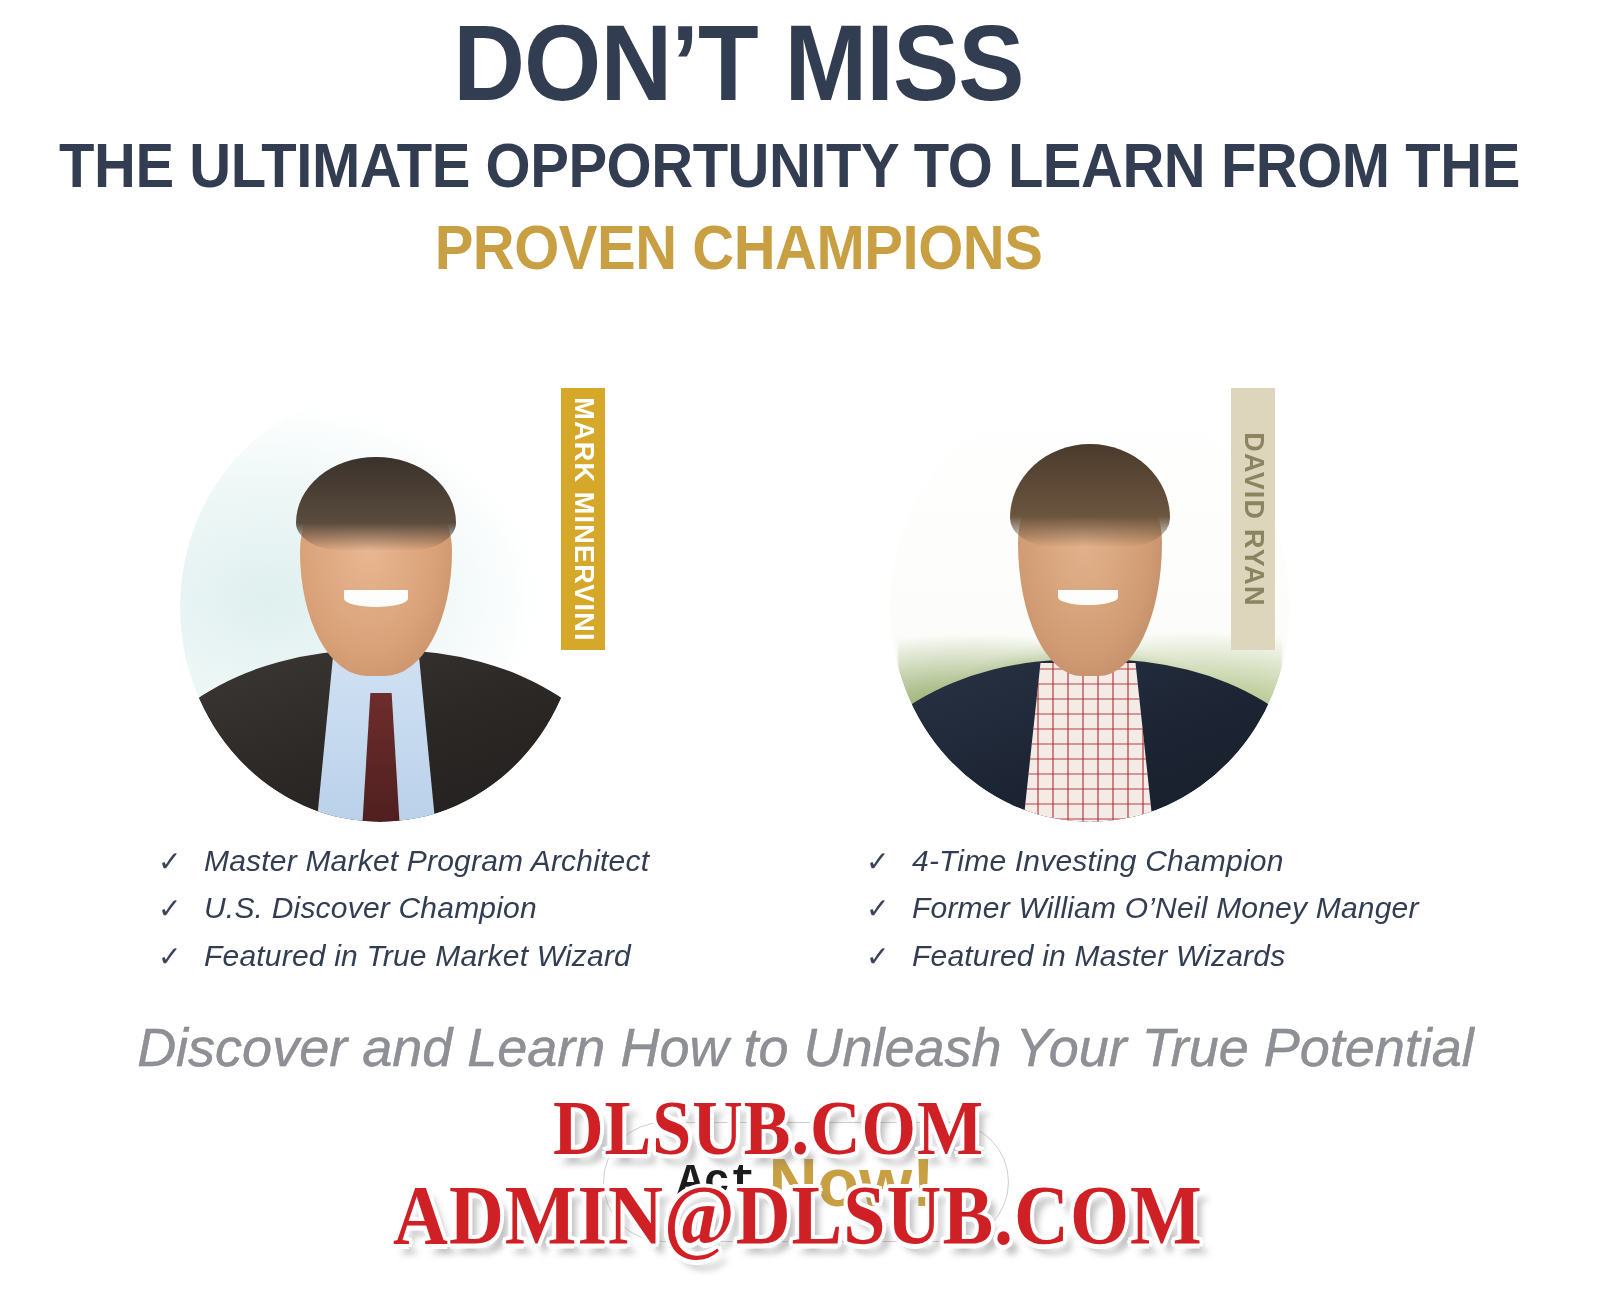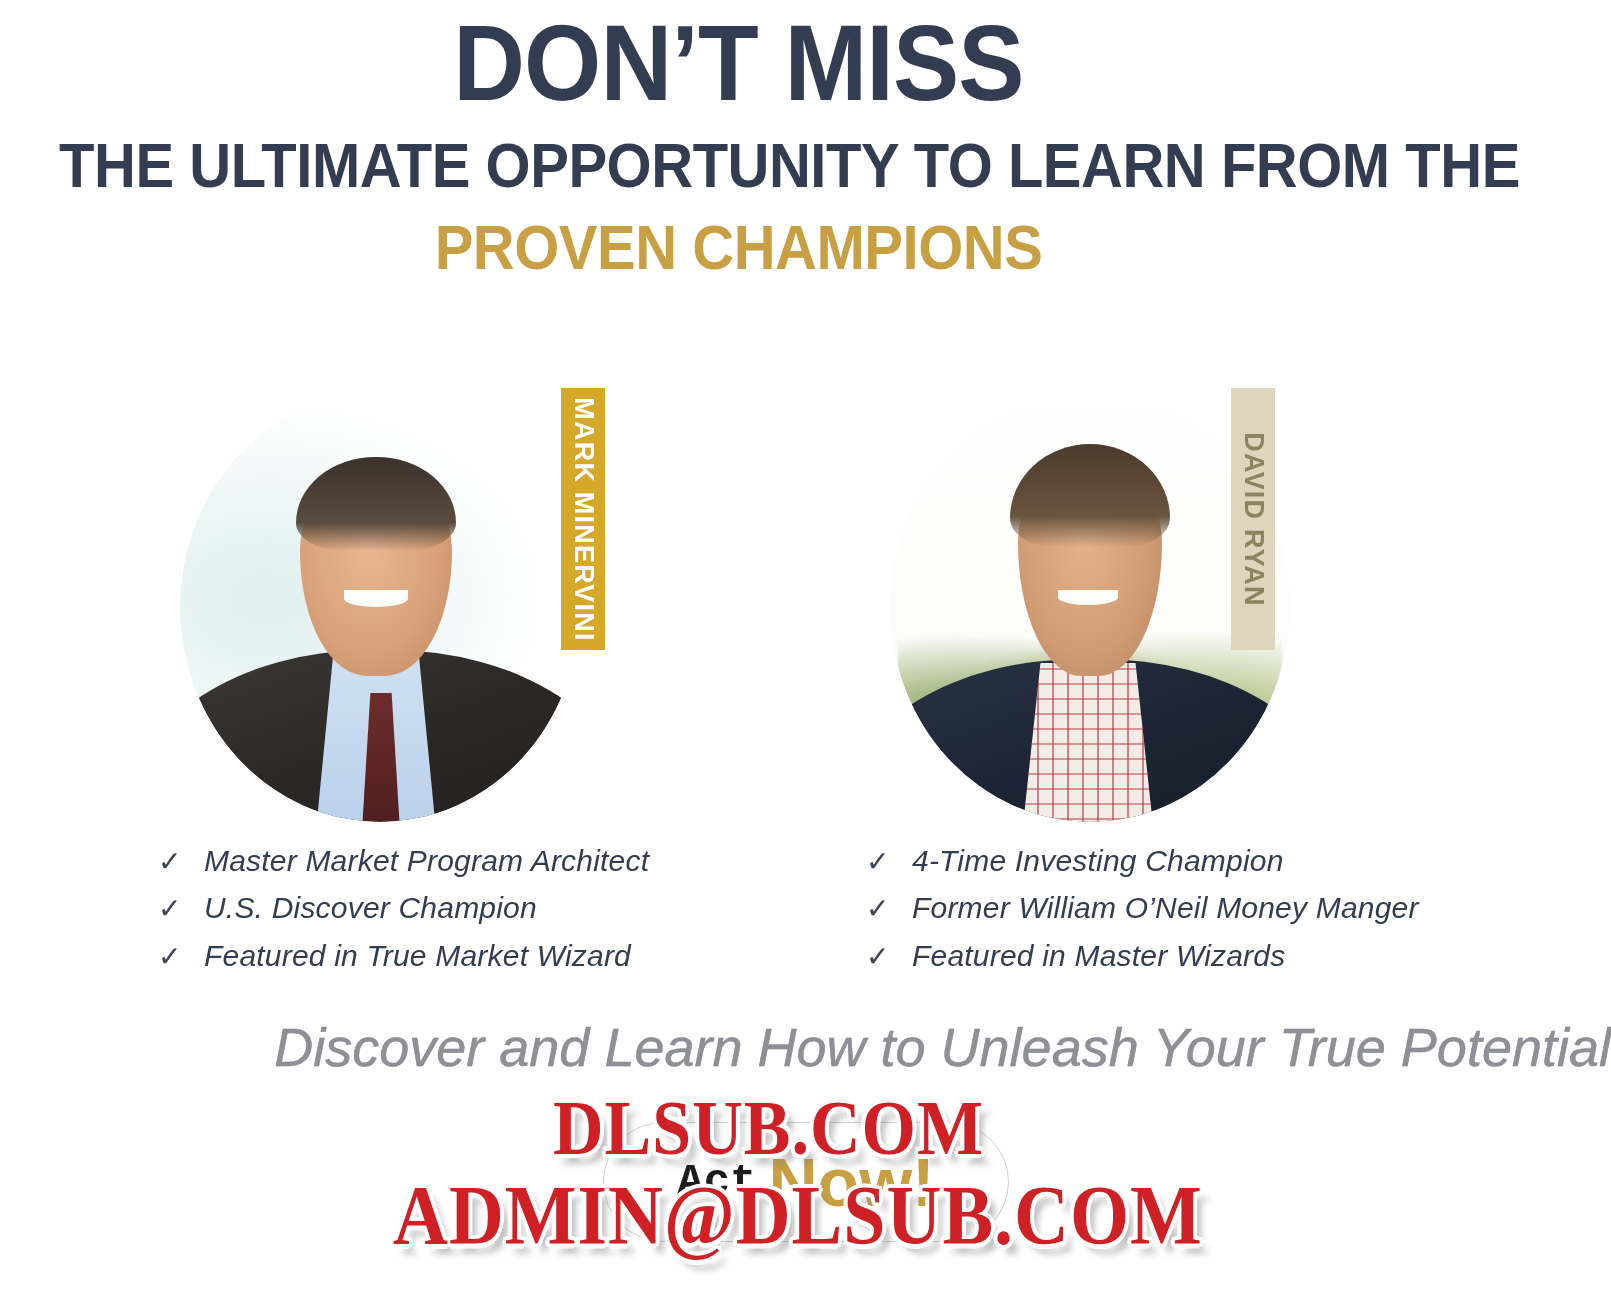--- a/index.html
+++ b/index.html
@@ -248,21 +248,21 @@
     color: #333D52;
     letter-spacing: 0.2px;
   }
 
   
   .tagline {
     position: absolute;
     left: 0;
     top: 1018px;
     width: 1611px;
-    text-align: right;
+    text-align: center;
     font-family: "Liberation Sans", sans-serif;
     font-style: italic;
     font-weight: 300;
     font-size: 54px;
     line-height: 1.1;
     color: #8e9096;
     letter-spacing: 0px;
     white-space: nowrap;
     -webkit-text-stroke: 0.4px #7e8086;
   }

